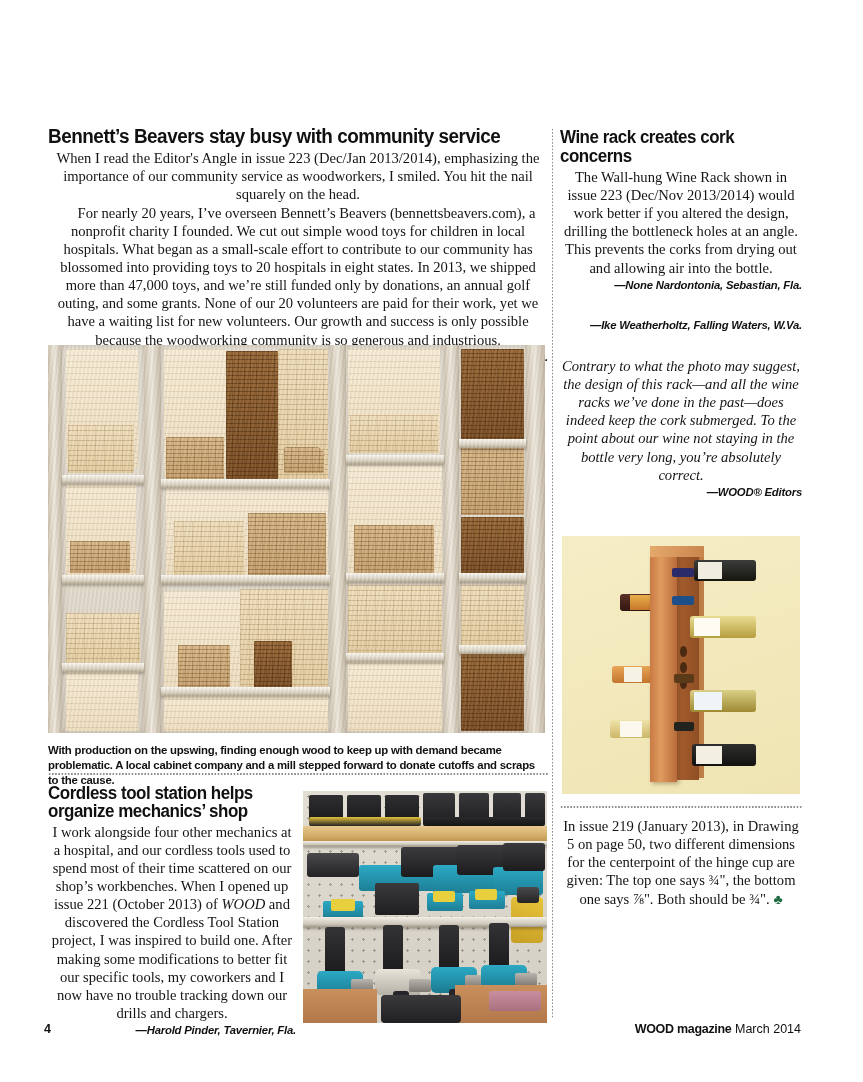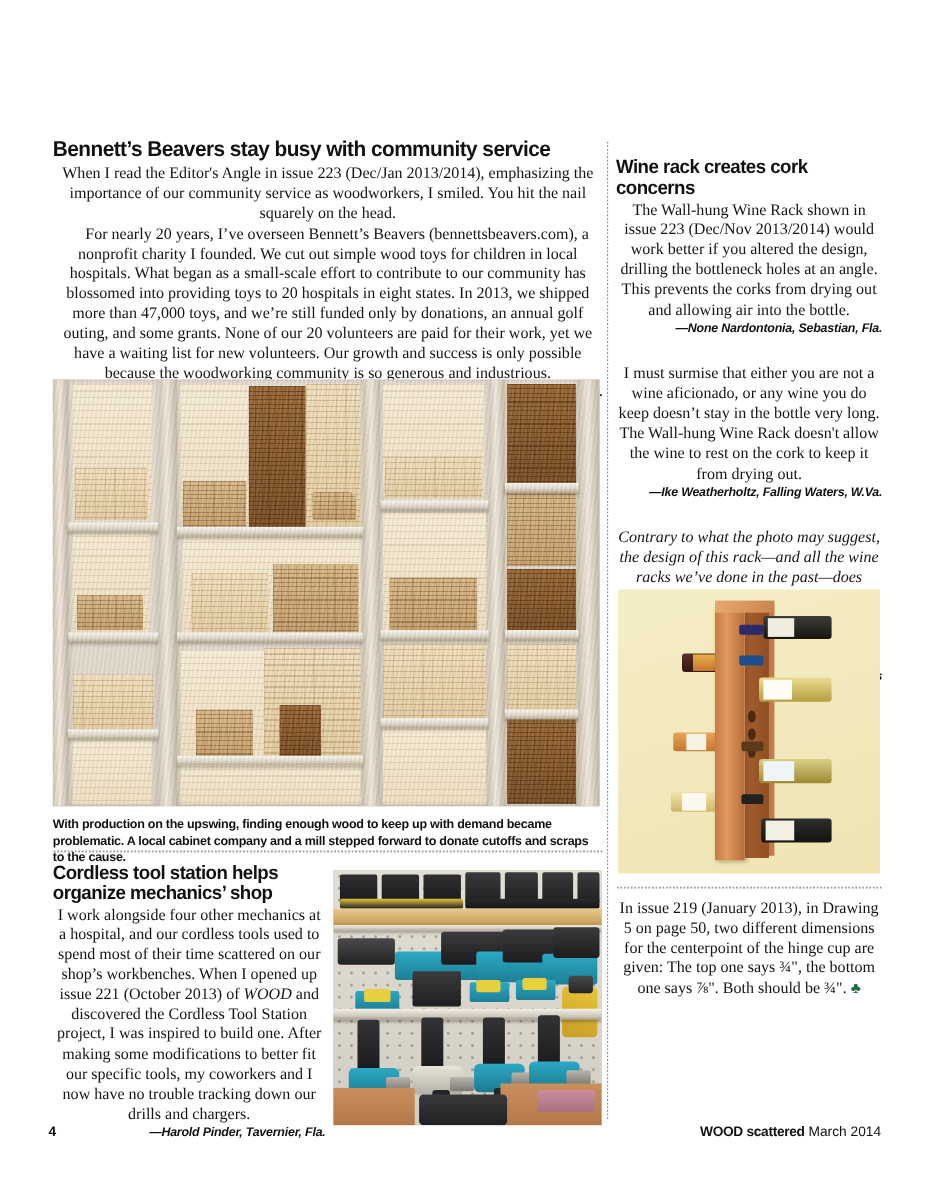--- a/index.html
+++ b/index.html
@@ -69,21 +69,21 @@
   }
 
   
   .col-left {
     position: absolute;
     left: 48px; top: 126px;
     width: 500px;
   }
   .col-right {
     position: absolute;
-    left: 560px; top: 142px;
+    left: 560px; top: 128px;
     width: 242px;
   }
   .col-divider {
     position: absolute;
     left: 551px; top: 128px;
     width: 2px; height: 890px;
     background-image: radial-gradient(circle, #8e8e8e 0.7px, rgba(0,0,0,0) 0.9px);
     background-size: 3px 3.3px;
     background-repeat: repeat-y;
   }
@@ -489,21 +489,20 @@
   </div>
 
   <div class="col-right">
 
     <h2 class="headline sub">Wine rack creates cork concerns</h2>
     <p class="body">The Wall-hung Wine Rack shown in issue 223 (Dec/Nov 2013/2014) would work better if you altered the design, drilling the bottleneck holes at an angle. This prevents the corks from drying out and allowing air into the bottle.</p>
     <div class="attrib">—None Nardontonia, Sebastian, Fla.</div>
 
     <div class="spacer-lg"></div>
 
-    <p class="body">I must surmise that either you are not a wine aficionado, or any wine you do keep doesn’t stay in the bottle very long. The Wall-hung Wine Rack doesn't allow the wine to rest on the cork to keep it from drying out.</p>
     <div class="attrib">—Ike Weatherholtz, Falling Waters, W.Va.</div>
 
     <div class="spacer-lg"></div>
 
     <p class="body italic">Contrary to what the photo may suggest, the design of this rack—and all the wine racks we’ve done in the past—does indeed keep the cork submerged. To the point about our wine not staying in the bottle very long, you’re absolutely correct.</p>
     <div class="attrib">—WOOD® Editors</div>
   </div>
 
   <div class="photo" id="photo-winerack">
     <div class="wr-bg"></div>
@@ -552,15 +551,15 @@
       <div class="b-label" style="left:4px; top:2px; width:26px; height:18px; background:#f3efe2;"></div>
     </div>
   </div>
 
   <div style="position:absolute; left:560px; top:806px; width:242px;">
     <div class="hr-dots" style="margin-top:0"></div>
     <p class="body"><span>In issue 219 (January 2013), in Drawing 5 on page 50, two different dimensions for the centerpoint of the hinge cup are given: The top one says ¾", the bottom one says ⅞". Both should be ¾".</span> <span class="tree-glyph">♣</span></p>
   </div>
 
   <div class="footer-page">4</div>
-  <div class="footer-right"><b>WOOD scattered</b> <span>March 2014</span></div>
+  <div class="footer-right"><b>WOOD magazine</b> <span>March 2014</span></div>
 
 </div>
 
 </body></html>

